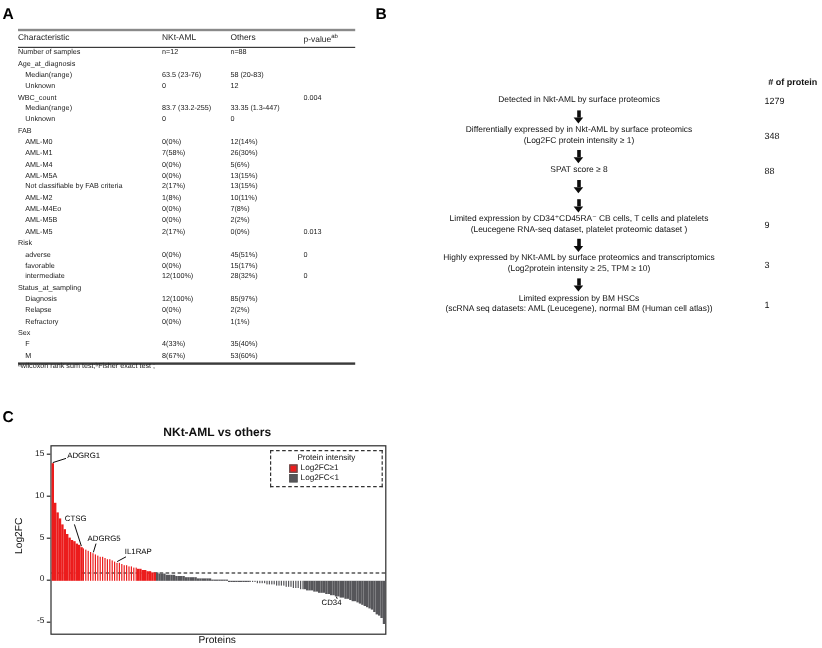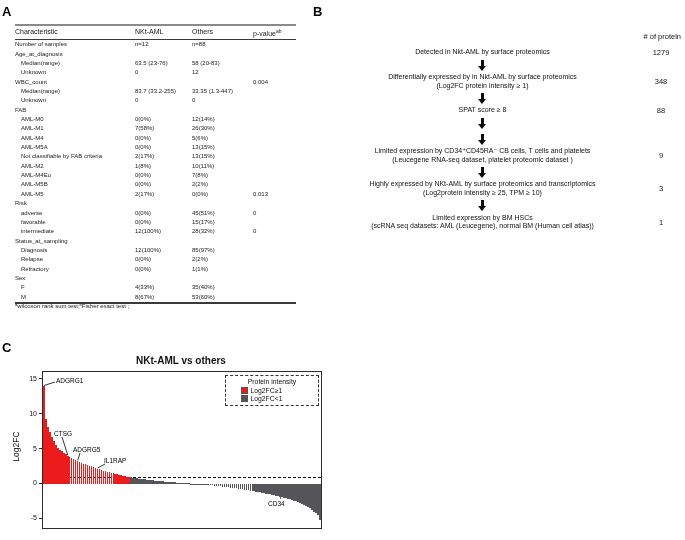--- a/index.html
+++ b/index.html
@@ -13,25 +13,25 @@
          font-size:7px;line-height:11px;color:#222;}
   .thead .tcell{white-space:nowrap;}
   .trow{display:grid;grid-template-columns:120px 57px 61px 43px;font-size:6px;line-height:9.35px;color:#222;}
   .trow .tcell{white-space:nowrap;overflow:hidden;}
   .trow.indent .c0{padding-left:6px;}
   .thead sup{font-size:5px;}
   .tfoot{position:absolute;left:15px;top:303px;font-size:6px;color:#222;}
 
   
   .flowB{position:absolute;left:328px;top:32px;width:357px;}
-  .flow-header{text-align:right;padding-right:4px;font-size:7.5px;font-weight:normal;margin-bottom:7px;}
+  .flow-header{text-align:right;padding-right:4px;font-size:7.5px;font-weight:bold;margin-bottom:7px;margin-top:32px;}
   .flow-steps{display:flex;flex-direction:column;}
   .flow-step{display:flex;align-items:center;}
   .flow-text{flex:1;text-align:center;font-size:7px;line-height:8.6px;color:#111;}
-  .flow-count{width:48px;text-align:center;font-size:7.5px;color:#111;}
+  .flow-count{width:48px;font-size:7.5px;color:#111;}
   .flow-arrow-row{display:flex;justify-content:center;margin:2.5px 48px 2.5px 0;height:11px;}
   .flow-arrow{display:inline-block;width:3px;height:6px;background:#0c0c0c;position:relative;}
   .flow-arrow::after{content:'';position:absolute;left:-2.6px;top:6px;width:0;height:0;
       border-left:4.2px solid transparent;border-right:4.2px solid transparent;border-top:5px solid #0c0c0c;}
 
   
   .chartC{position:absolute;left:0;top:343px;width:345px;height:197px;}
   .c-title{position:absolute;left:42px;top:12px;width:278px;text-align:center;font-size:10px;font-weight:bold;}
   .c-ylab{position:absolute;left:-10px;top:98px;width:52px;height:11px;text-align:center;font-size:8.5px;
           transform:rotate(-90deg);}
@@ -298,20 +298,21 @@
             <div>(scRNA seq datasets: AML (Leucegene), normal BM (Human cell atlas))</div>
           </div>
           <div class="flow-count">1</div>
         </div>
       </div>
   </div>
 
   <div class="chartC">
     <div class="c-title">NKt-AML vs others</div>
     <div class="c-ylab">Log2FC</div>
+    <div class="c-xlab">Proteins</div>
     <div class="plot">
       <div class="thresh" style="top: 104.9px;"></div>
       <svg class="ann-svg" viewBox="0 0 278 156">
           <line x1="12" y1="10" x2="1.0" y2="13.5" stroke="#000" stroke-width="0.8"></line>
           <line x1="19" y1="65" x2="24.8" y2="83.1" stroke="#000" stroke-width="0.8"></line>
           <line x1="37" y1="81" x2="34.8" y2="88.3" stroke="#000" stroke-width="0.8"></line>
           <line x1="62" y1="92" x2="54.6" y2="96.0" stroke="#000" stroke-width="0.8"></line>
           <line x1="238" y1="127" x2="237.3" y2="125.2" stroke="#000" stroke-width="0.8"></line>
         </svg>
       <div class="legend">

